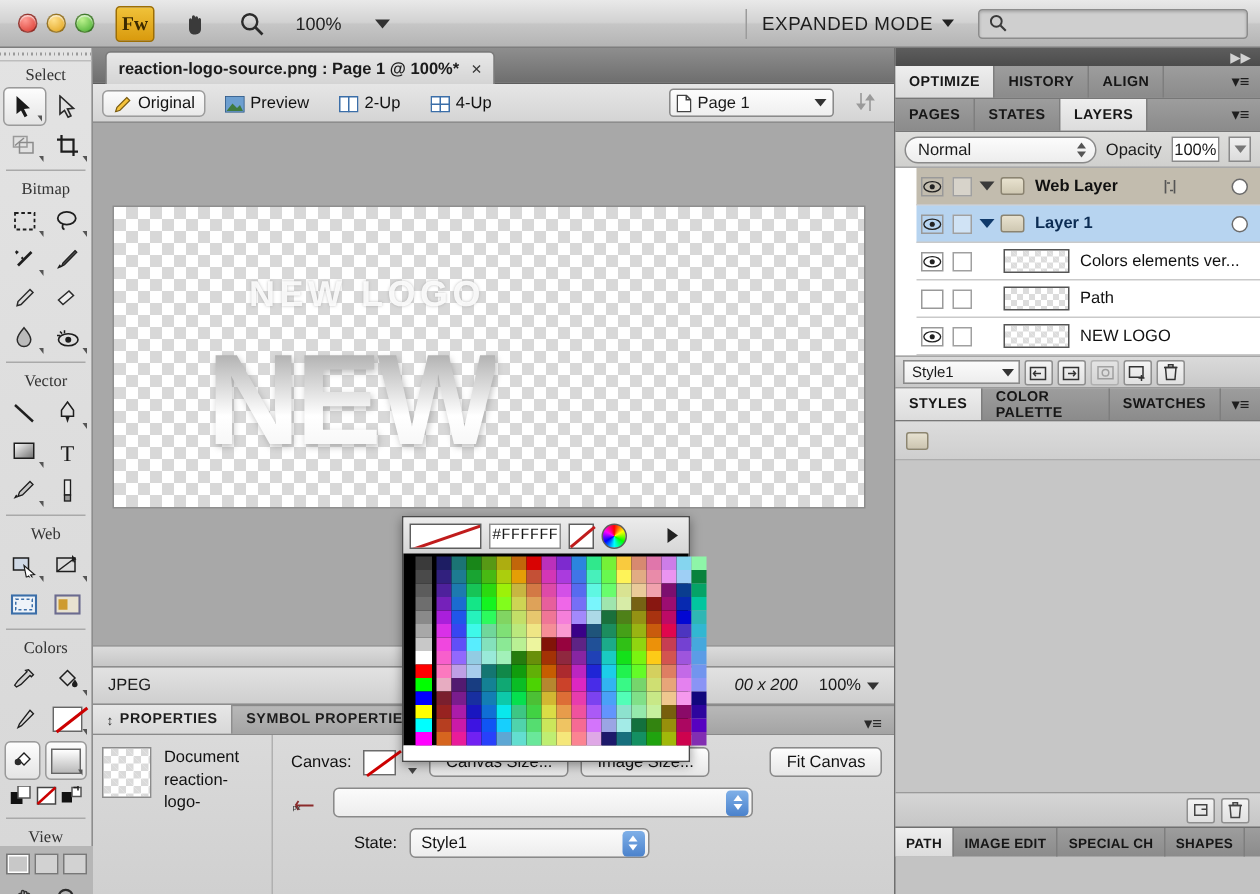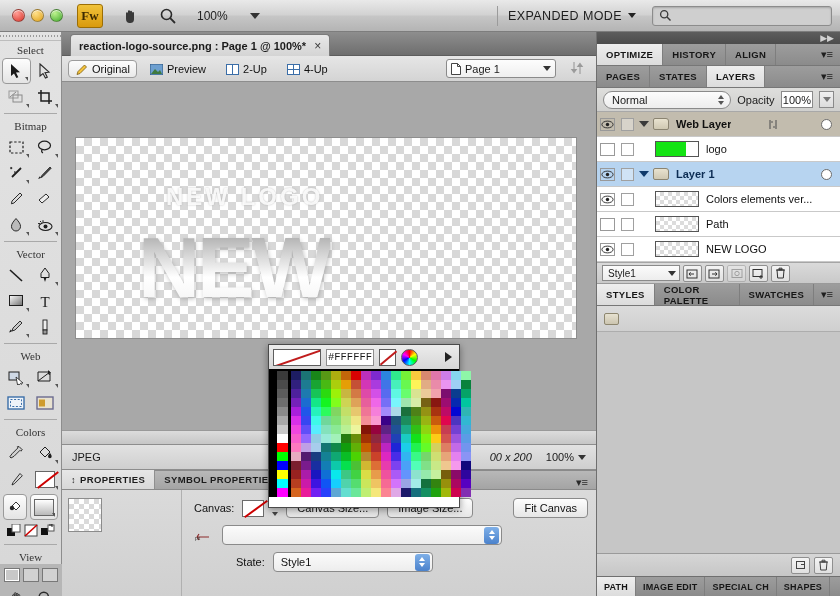--- a/index.html
+++ b/index.html
@@ -239,21 +239,21 @@
   .tinystep i{width:0;height:0;border-left:3px solid transparent;border-right:3px solid transparent;}
   .tinystep .u{border-bottom:4px solid #555;}
   .tinystep .d{border-top:4px solid #555;}
   .opac-val{width:36px;height:17px;background:#fff;border:1px solid #8a8a8a;
     display:flex;align-items:center;justify-content:center;font-size:11px;}
   .opac-dn{width:16px;height:17px;background:linear-gradient(to bottom,#f0f0f0,#dcdcdc);
     border:1px solid #8a8a8a;display:flex;align-items:center;justify-content:center;}
   .opac-dn i{width:0;height:0;border-left:4px solid transparent;border-right:4px solid transparent;
     border-top:5px solid #777;}
 
-  .layerlist{background:#fff;}
+  .layerlist{background:#fff;padding-left:14px;}
   .lrow{height:25px;display:flex;align-items:center;border-bottom:1px solid #c9c9c9;font-size:11px;}
   .lrow.weblayer{background:#c2bcae;}
   .lrow.selected{background:#b7d4f0;}
   .lcol-eye{width:20px;display:flex;align-items:center;justify-content:center;}
   .lcol-lock{width:20px;display:flex;align-items:center;justify-content:center;}
   .eyebox{width:15px;height:13px;border:1px solid #999;background:transparent;
     display:flex;align-items:center;justify-content:center;}
   .lockbox{width:13px;height:13px;border:1px solid #a0a0a0;background:rgba(255,255,255,.35);}
   .ldisc{width:14px;display:flex;align-items:center;justify-content:center;}
   .ldisc .tri{position:static;width:0;height:0;border-left:5px solid transparent;
@@ -695,20 +695,24 @@
         <span>PROPERTIES</span>
       </div>
       <div class="ptab">
         <span>SYMBOL PROPERTIES</span>
       </div>
       <div class="pmenu">▾≡</div>
     </div>
     <div class="props-body">
       <div class="pcol-doc">
         <div class="docthumb"></div>
+        <div class="doclabels">
+          <div>Document</div>
+          <div>reaction-logo-</div>
+        </div>
       </div>
       <div class="pcol-fields">
         <div class="prow">
           <span class="plabel">Canvas:</span>
           <span class="canvasswatch"></span>
           <span class="minidn"></span>
           <button class="btn">Canvas Size...</button>
           <button class="btn">Image Size...</button>
         </div>
         <div class="prow">
@@ -806,31 +810,20 @@
         <div class="lname">Web Layer</div>
         <div class="lshare">
           <svg width="14" height="11" viewBox="0 0 14 11">
               <path d="M4 1v9M10 1v9" stroke="#555" stroke-width="1.1"></path>
               <path d="M7 3h-2M7 8h2" stroke="#555"></path>
             </svg>
         </div>
         <div class="lradio"></div>
       </div>
 
-      <div class="lrow">
-        <div class="lcol-eye">
-            <div class="eyebox"></div>
-          </div>
-        <div class="lcol-lock">
-            <div class="lockbox"></div>
-          </div>
-        <div class="ldisc"></div>
-        <div class="lthumb green"></div>
-        <div class="lname">logo</div>
-      </div>
 
       <div class="lrow selected">
         <div class="lcol-eye">
           <div class="eyebox">
             <svg width="13" height="9" viewBox="0 0 13 9">
                 <ellipse cx="6.5" cy="4.5" rx="5.6" ry="3.4" fill="none" stroke="#222" stroke-width=".9"></ellipse>
                 <circle cx="6.5" cy="4.5" r="1.7" fill="#222"></circle>
               </svg>
           </div>
         </div>

